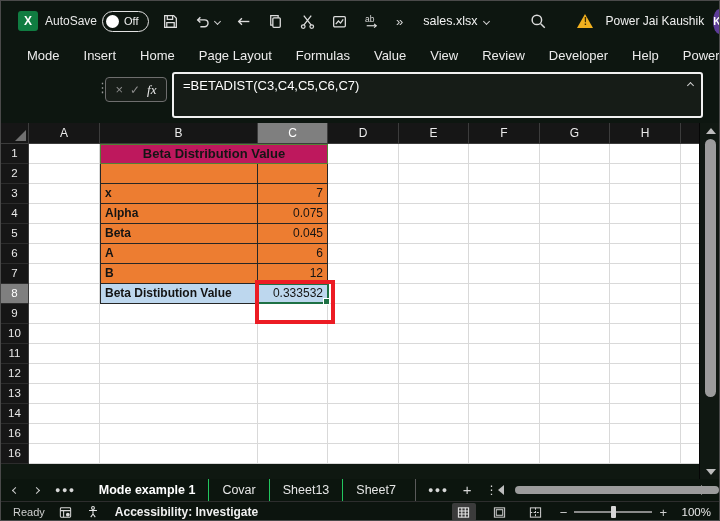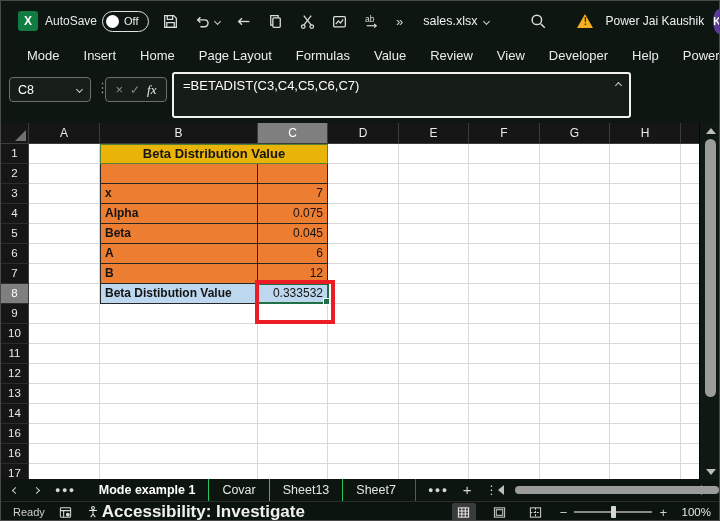--- a/index.html
+++ b/index.html
@@ -34,41 +34,41 @@
 
   
   .fbar { position:absolute; top:70px; left:0; right:0; height:52px; }
   .namebox { position:absolute; left:8px; top:6px; width:82px; height:25px; border:1px solid #6e6e6e; border-radius:4px; background:#171d18; display:flex; align-items:center; padding:0 8px; }
   .namebox .ref { color:#fff; font-size:12.5px; flex:1; }
   .fdots { position:absolute; left:95px; top:9px; color:#9a9a9a; font-size:13px; }
   .fxbox { position:absolute; left:104px; top:6px; width:62px; height:25px; border:1px solid #6e6e6e; border-radius:4px; background:#171d18; display:flex; align-items:center; justify-content:space-around; padding:0 6px; }
   .fx-cancel { color:#8b8b8b; font-size:13px; }
   .fx-enter { color:#8b8b8b; font-size:12px; }
   .fx-fx { color:#e9e9e9; font-size:13px; font-style:italic; font-family:"Liberation Serif", serif; }
-  .formulabox { position:absolute; left:171px; top:1px; width:459px; height:46px; border:2px solid #f1f1f1; border-radius:3px; background:#161c17; }
+  .formulabox { position:absolute; left:171px; top:1px; width:531px; height:46px; border:2px solid #f1f1f1; border-radius:3px; background:#161c17; }
   .formulatext { position:absolute; left:9px; top:4px; font-size:13px; color:#fff; white-space:nowrap; }
   .fb-collapse { position:absolute; right:8px; top:9px; }
 
   
   .grid { position:absolute; top:122px; left:0; width:720px; height:356px; background:#0F1811; overflow:hidden; }
   .colheaders { display:flex; height:21px; }
   .corner { width:28px; position:relative; background:#161616; border-right:1px solid #3c3c3c; border-bottom:1px solid #3c3c3c; }
   .corner:after { content:""; position:absolute; right:2px; bottom:2px; border-left:11px solid transparent; border-bottom:11px solid #707070; }
   .chd { background:#161616; border-right:1px solid #3c3c3c; border-bottom:1px solid #3c3c3c; color:#eaeaea; font-size:12px; text-align:center; line-height:20px; }
   .chd.sel { background:#7F7F7F; color:#fff; }
   .chd.filler { border-right:none; }
   #grid-rows { height:335px; overflow:hidden; }
   .grow { display:flex; height:20px; }
   .rh { width:28px; flex:0 0 auto; background:#161616; border-right:1px solid #3c3c3c; border-bottom:1px solid #2c2c2c; color:#eaeaea; font-size:11.5px; text-align:center; line-height:19px; }
   .rh.sel { background:#7F7F7F; color:#fff; }
   .cell { background:#fff; border-right:1px solid #D9D9D9; border-bottom:1px solid #D9D9D9; font-size:12px; color:#141414; overflow:hidden; white-space:nowrap; flex:0 0 auto; }
   .cell.nofr { border-right:none; }
   .tcell { border-right:1px solid #262626; border-bottom:1px solid #262626; }
   .bleft { border-left:1px solid #262626; }
-  .green { background:#eab308; border:1px solid #538135; font-weight:700; text-align:center; font-size:13px; line-height:18px; color:#151515; }
+  .green { background:#be185d; border:1px solid #538135; font-weight:700; text-align:center; font-size:13px; line-height:18px; color:#151515; }
   .orange { background:#ED7D31; }
   .blue { background:#BDD7EE; }
   .lbl { font-weight:700; padding-left:4px; line-height:19px; }
   .val { text-align:right; padding-right:4px; line-height:19px; }
   .sel-outline { position:absolute; left:255px; top:160px; width:73px; height:21px; border:2px solid #1E7145; z-index:4; pointer-events:none; }
   .sel-outline:after { content:""; position:absolute; right:-3px; bottom:-3px; width:5px; height:5px; background:#1E7145; border:1px solid #fff; }
   .red-annot { position:absolute; left:254px; top:157px; width:80px; height:44px; border:4px solid #EC1C24; z-index:5; pointer-events:none; }
   .vscroll { position:absolute; right:0; top:0; width:22px; height:356px; background:#101812; border-left:1px solid #060606; }
   .vthumb { position:absolute; left:5px; width:11px; top:16px; height:258px; background:#9C9C9C; border-radius:6px; }
   .arr-up { position:absolute; left:6px; top:5px; width:0; height:0; border-left:5px solid transparent; border-right:5px solid transparent; border-bottom:6px solid #bdbdbd; }
@@ -87,21 +87,21 @@
   .vdots { color:#d8d8d8; font-size:12px; }
   .hscroll { margin-left:auto; display:flex; align-items:center; width:252px; }
   .htrack { position:relative; flex:1; height:10px; margin:0 7px; }
   .hthumb { position:absolute; left:4px; top:1px; width:204px; height:8px; background:#9C9C9C; border-radius:5px; }
   .harr-l { width:0; height:0; border-top:5px solid transparent; border-bottom:5px solid transparent; border-right:6px solid #bdbdbd; }
   .harr-r { width:0; height:0; border-top:5px solid transparent; border-bottom:5px solid transparent; border-left:6px solid #bdbdbd; }
 
   
   .statusbar { position:absolute; top:500px; left:0; right:0; height:21px; display:flex; align-items:center; background:#0C140E; border-top:1px solid #2d2d2d; padding:0 8px 0 12px; font-size:11px; color:#cfcfcf; }
   .sb-left { display:flex; align-items:center; gap:13px; }
-  .sb-acc { display:flex; align-items:center; gap:2px; font-weight:700; color:#f0f0f0; font-size:17px; }
+  .sb-acc { display:flex; align-items:center; gap:15px; font-weight:700; color:#f0f0f0; font-size:12px; }
   .sb-right { margin-left:auto; display:flex; align-items:center; gap:12px; }
   .viewbtn { width:24px; height:18px; display:flex; align-items:center; justify-content:center; border-radius:2px; }
   .viewbtn.active { background:#3b3b3b; }
   .zoomwrap { display:flex; align-items:center; gap:7px; }
   .zminus,.zplus { color:#d0d0d0; font-size:13px; }
   .ztrack { position:relative; width:78px; height:2px; background:#8a8a8a; }
   .zthumb { position:absolute; left:37px; top:-5px; width:5px; height:12px; background:#d6d6d6; border-radius:1px; }
   .zlevel { font-size:11.5px; color:#e8e8e8; width:32px; text-align:right; }
 </style>
 </head>
@@ -184,34 +184,30 @@
   </div>
 
   <div class="tabsrow">
     <div id="ribbon-tabs">
         <div class="rtab">Mode</div>
         <div class="rtab">Insert</div>
         <div class="rtab">Home</div>
         <div class="rtab">Page Layout</div>
         <div class="rtab">Formulas</div>
         <div class="rtab">Value</div>
+        <div class="rtab">View</div>
         <div class="rtab">Review</div>
-        <div class="rtab">View</div>
         <div class="rtab">Developer</div>
         <div class="rtab">Help</div>
         <div class="rtab">Power Pivot</div>
       </div>
 
   </div>
 
   <div class="fbar">
-    <div class="namebox">
-      <span class="ref">C8</span>
-      <span class="chev sm"></span>
-    </div>
     <span class="fdots">⋮</span>
     <div class="fxbox">
       <span class="fx-cancel">×</span>
       <span class="fx-enter">✓</span>
       <span class="fx-fx">fx</span>
     </div>
     <div class="formulabox">
       <span class="formulatext">=BETADIST(C3,C4,C5,C6,C7)</span>
       <span class="chev sm up fb-collapse"></span>
     </div>
@@ -415,32 +411,20 @@
           <div class="cell" style="width: 71px;"></div>
           <div class="cell" style="width: 158px;"></div>
           <div class="cell" style="width: 70px;"></div>
           <div class="cell" style="width: 71px;"></div>
           <div class="cell" style="width: 70px;"></div>
           <div class="cell" style="width: 71px;"></div>
           <div class="cell" style="width: 70px;"></div>
           <div class="cell" style="width: 71px;"></div>
           <div class="cell nofr" style="width: 18px;"></div>
         </div>
-        <div class="grow">
-          <div class="rh">17</div>
-          <div class="cell" style="width: 71px;"></div>
-          <div class="cell" style="width: 158px;"></div>
-          <div class="cell" style="width: 70px;"></div>
-          <div class="cell" style="width: 71px;"></div>
-          <div class="cell" style="width: 70px;"></div>
-          <div class="cell" style="width: 71px;"></div>
-          <div class="cell" style="width: 70px;"></div>
-          <div class="cell" style="width: 71px;"></div>
-          <div class="cell nofr" style="width: 18px;"></div>
-        </div>
       </div>
     <div class="sel-outline"></div>
     <div class="red-annot"></div>
     <div class="vscroll">
       <span class="arr-up"></span>
       <span class="vthumb"></span>
       <span class="arr-dn"></span>
     </div>
   </div>
 

